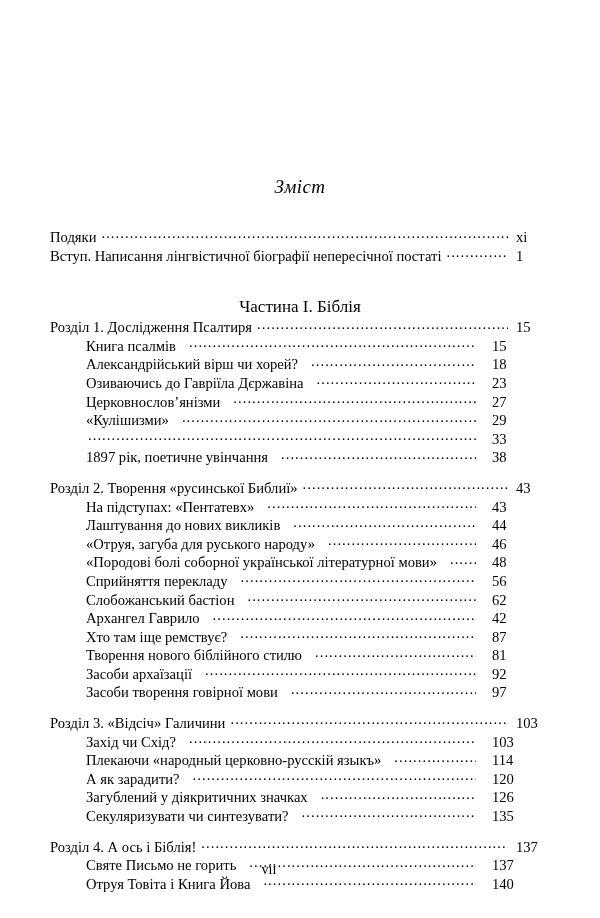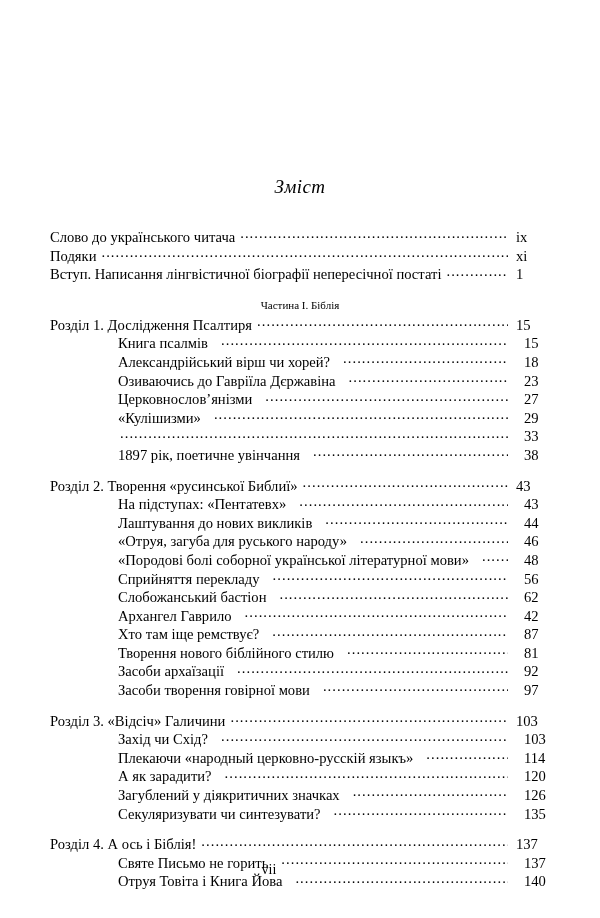--- a/index.html
+++ b/index.html
@@ -76,31 +76,31 @@
   }
   .toc-line .pageno {
     flex: 0 0 auto;
     width: 34px;
     text-align: left;
     padding-left: 6px;
   }
 
   
   .lvl1 { margin-left: 0px; width: 500px; }
-  .lvl2 { margin-left: 68px; width: 440px; gap: 8px; }
+  .lvl2 { margin-left: 36px; width: 440px; gap: 8px; }
 
   .front .pageno { width: 34px; }
 
   
   .part-heading {
     width: 500px;
     text-align: center;
-    font-size: 11px;
+    font-size: 17px;
     line-height: 20px;
-    margin-top: 11px;
+    margin-top: 32px;
     margin-bottom: 1px;
   }
 
   .chapter-gap { height: 12px; }
 
   
   .folio {
     position: absolute;
     left: 0;
     top: 862px;
@@ -112,25 +112,20 @@
 </head>
 <body>
 
 <div class="page">
 
   <div class="toc-title">Зміст</div>
 
   <div class="content">
     <div id="front-matter-list">
         <div class="toc-line lvl1 front">
-          <span class="label">Слово до українського читача</span>
-          <span class="leader"></span>
-          <span class="pageno">ix</span>
-        </div>
-        <div class="toc-line lvl1 front">
           <span class="label">Подяки</span>
           <span class="leader"></span>
           <span class="pageno">xi</span>
         </div>
         <div class="toc-line lvl1 front">
           <span class="label">Вступ. Написання лінгвістичної біографії непересічної постаті</span>
           <span class="leader"></span>
           <span class="pageno">1</span>
         </div>
       </div>

